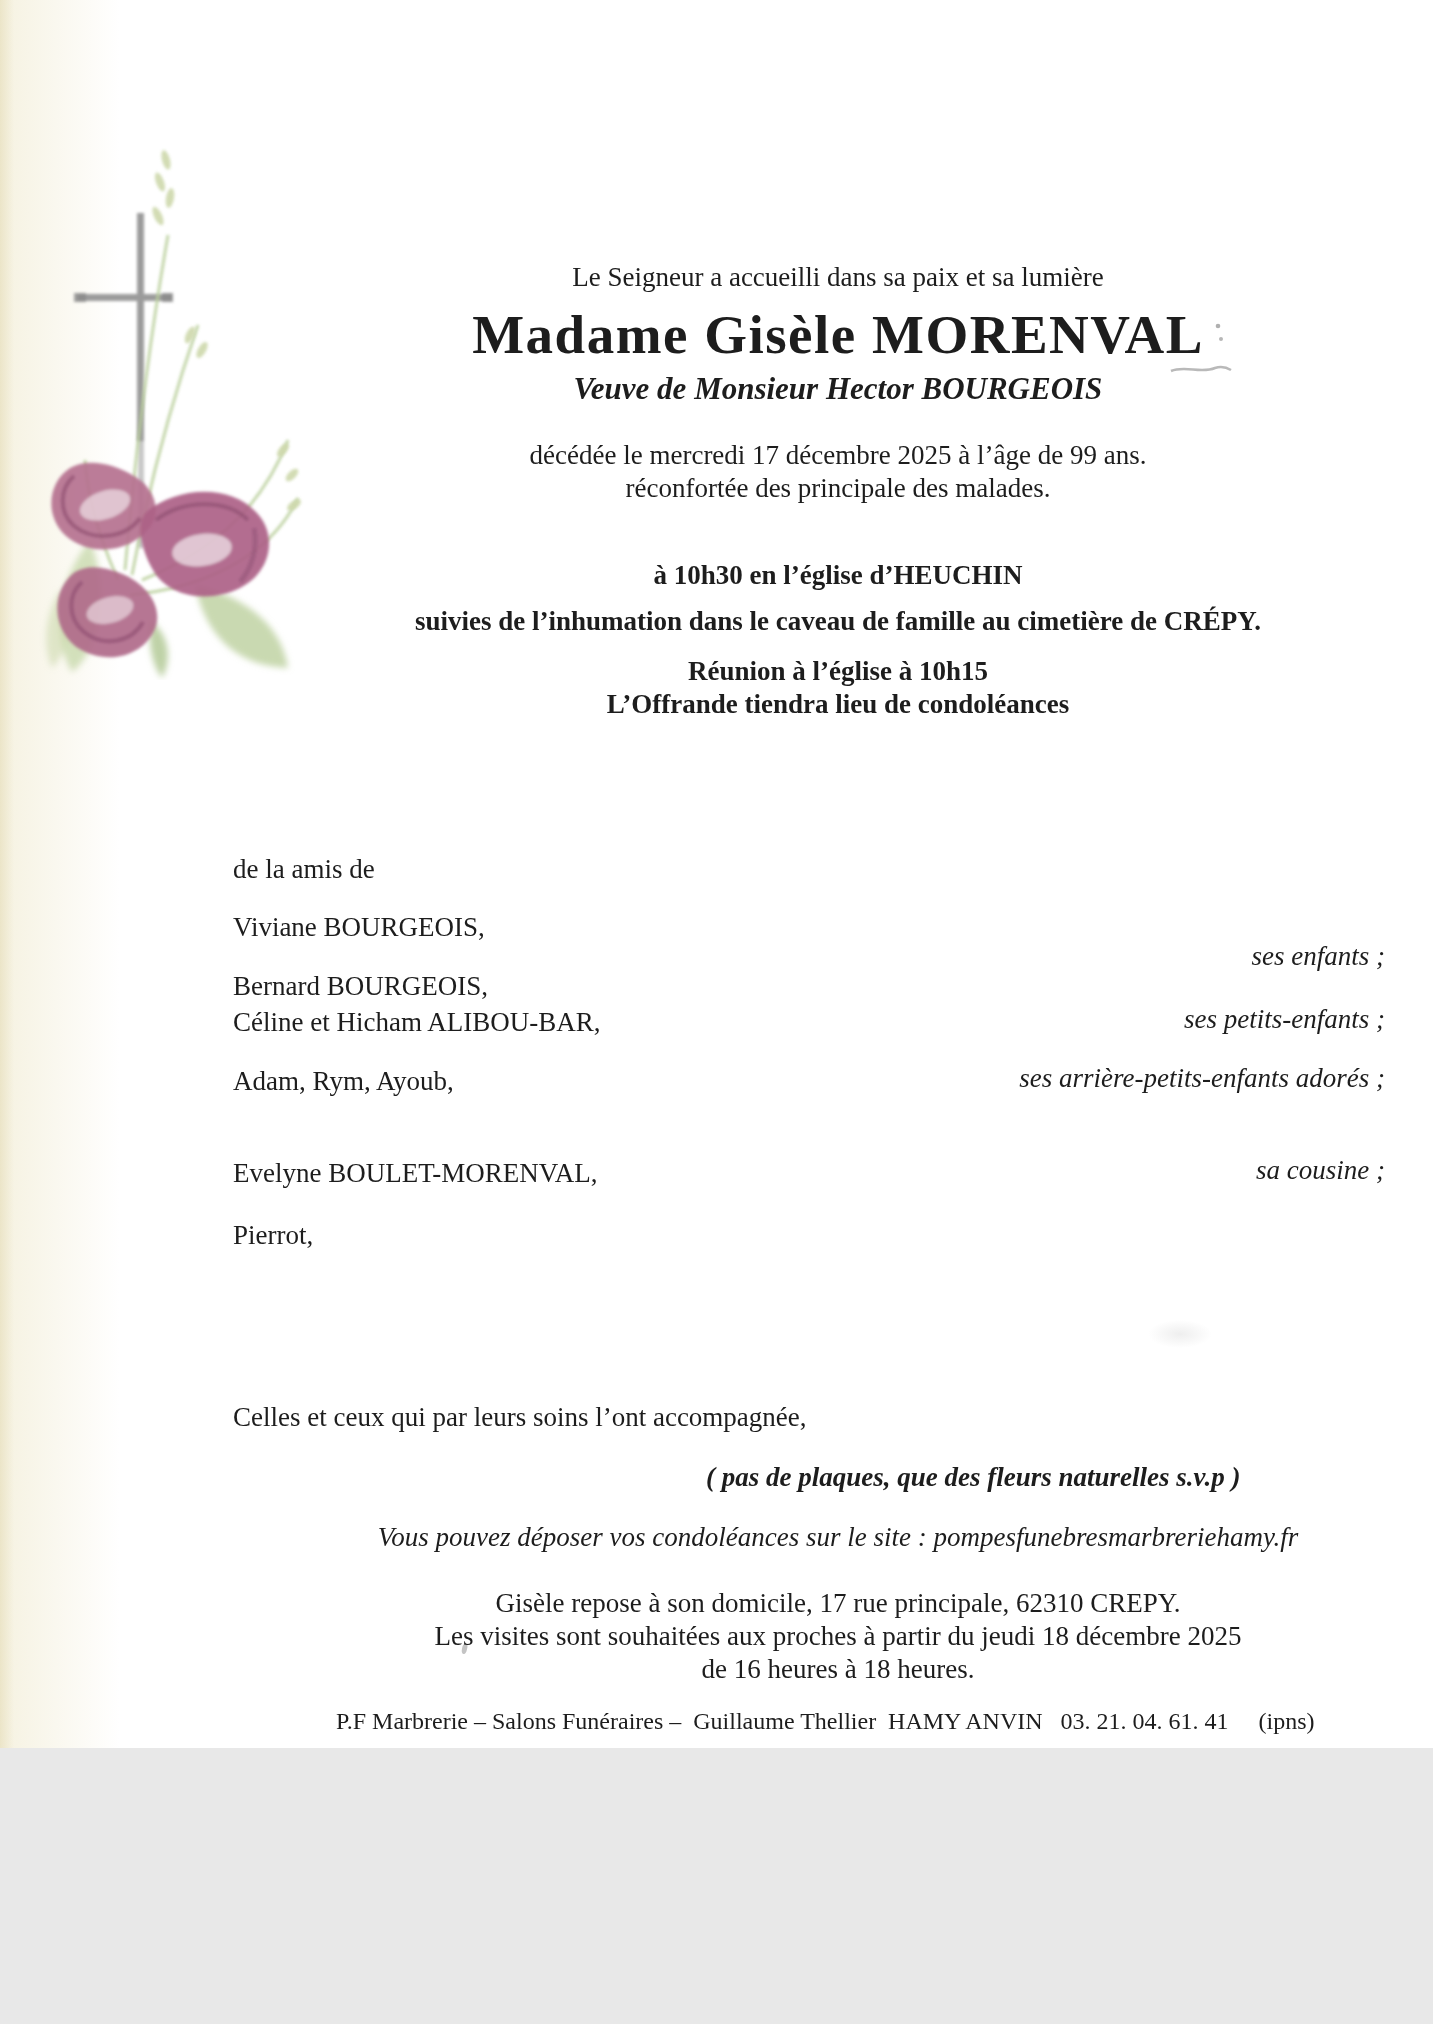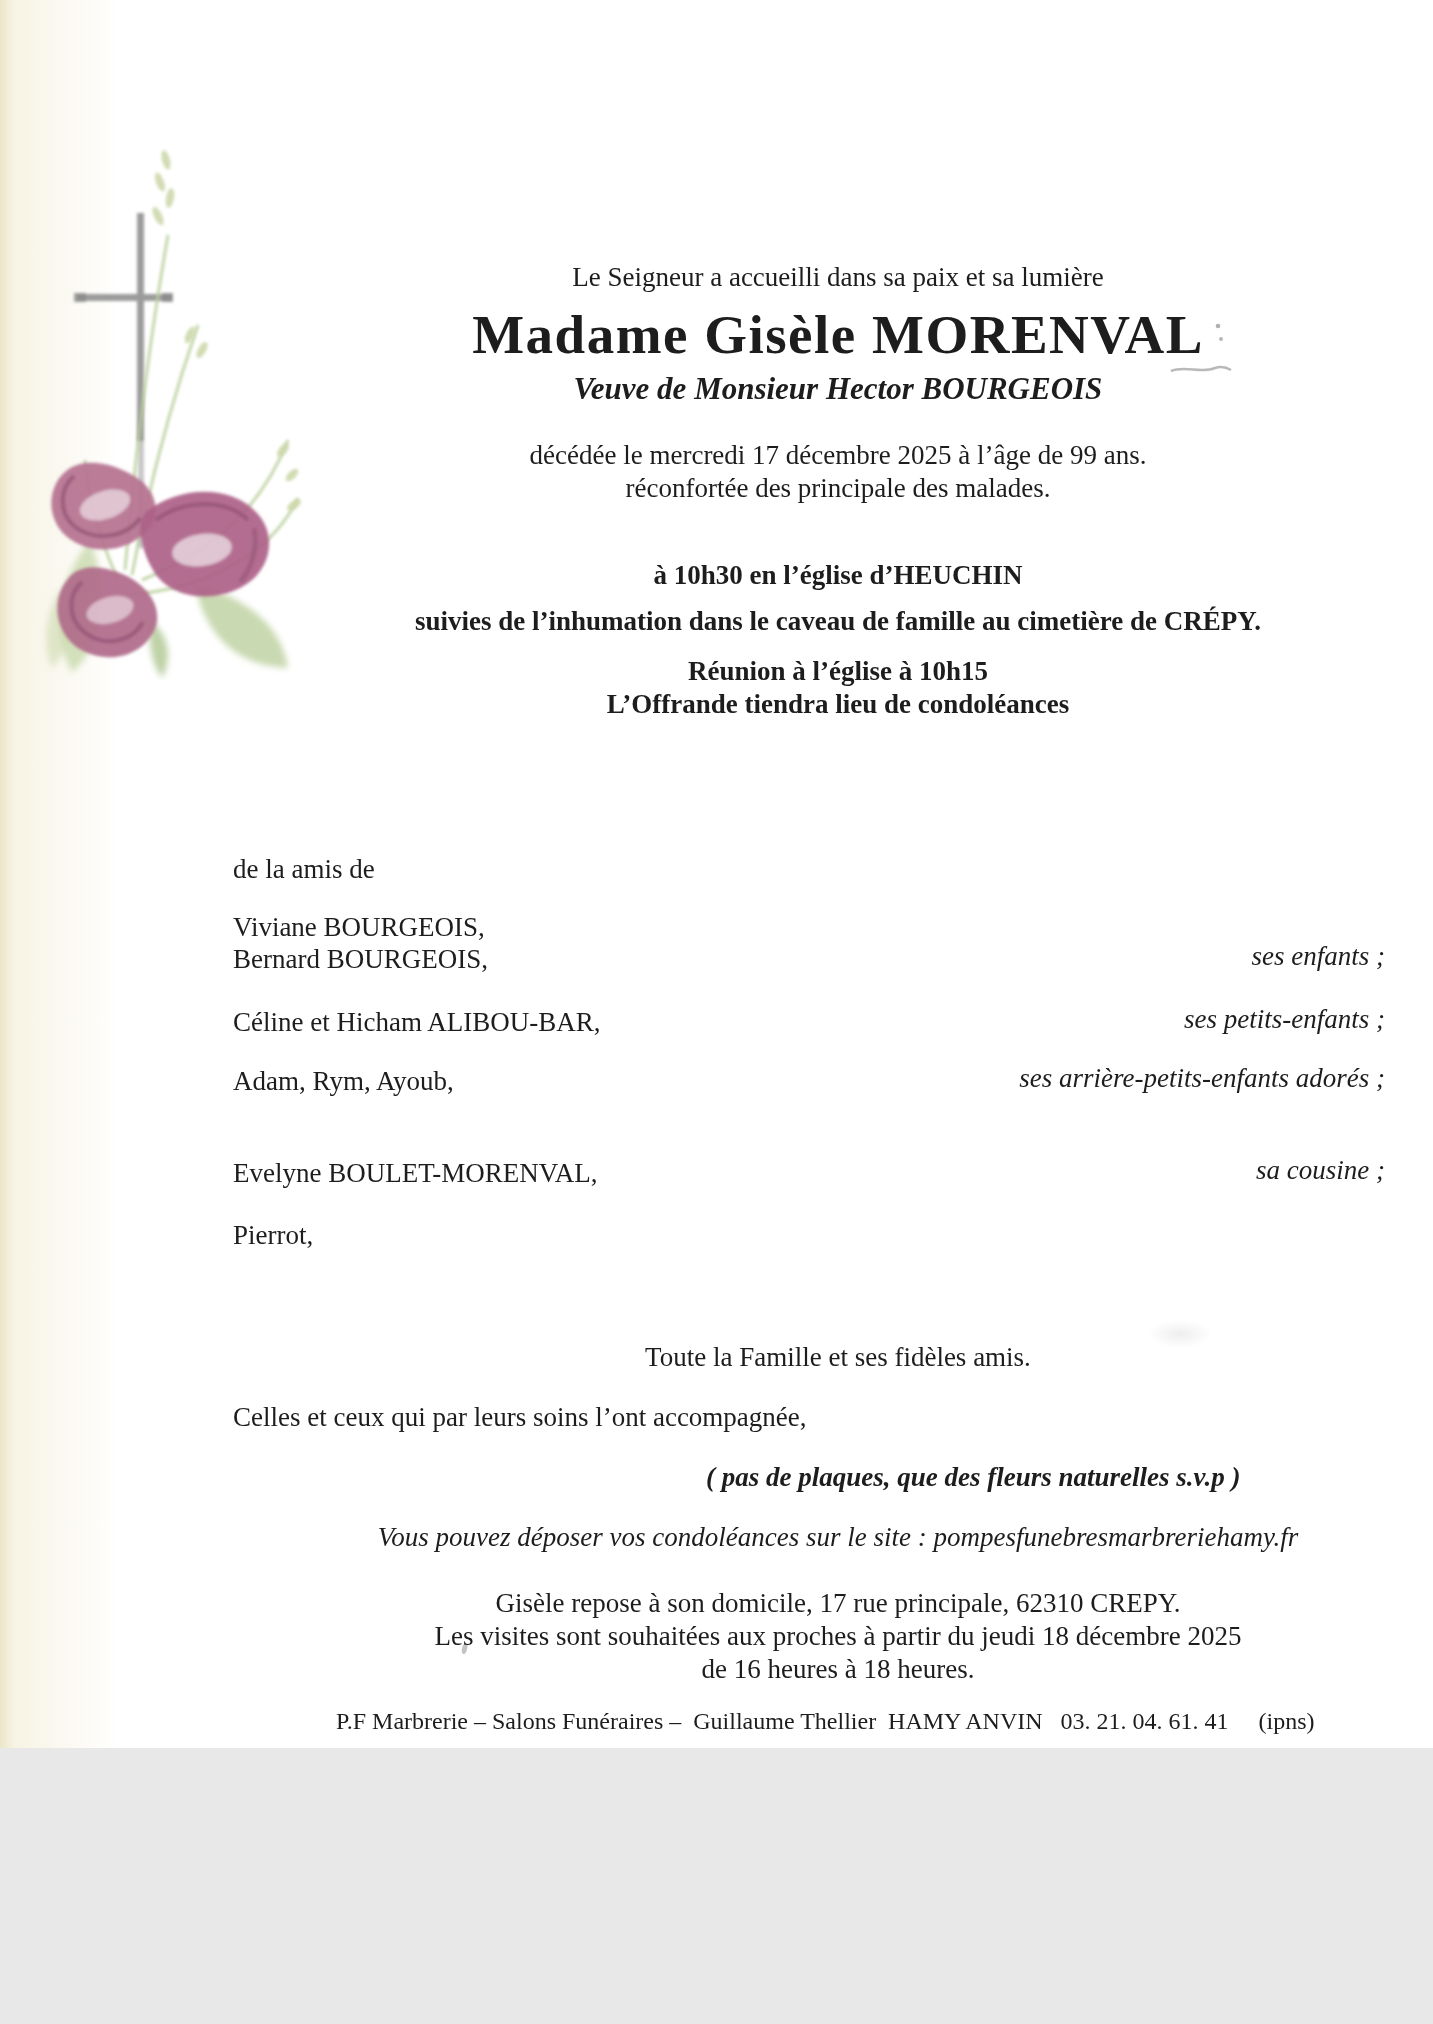--- a/index.html
+++ b/index.html
@@ -130,35 +130,34 @@
 
   <div class="t center b" style="top:560px">à 10h30 en l’église d’HEUCHIN</div>
   <div class="t center b" style="top:606px">suivies de l’inhumation dans le caveau de famille au cimetière de CRÉPY.</div>
 
   <div class="t center b" style="top:656px">Réunion à l’église à 10h15</div>
   <div class="t center b" style="top:689px">L’Offrande tiendra lieu de condoléances</div>
 
   <div class="t left-col" style="top:854px">de la amis de</div>
 
   <div class="t left-col" style="top:912px">Viviane BOURGEOIS,</div>
-  <div class="t left-col" style="top:944px">Bernard BOURGEOIS,</div>
+  <div class="t left-col" style="top:971px">Bernard BOURGEOIS,</div>
   <div class="t rel" style="top:941px">ses enfants ;</div>
 
   <div class="t left-col" style="top:1007px">Céline et Hicham ALIBOU-BAR,</div>
   <div class="t rel" style="top:1004px">ses petits-enfants ;</div>
 
   <div class="t left-col" style="top:1066px">Adam, Rym, Ayoub,</div>
   <div class="t rel" style="top:1063px">ses arrière-petits-enfants adorés ;</div>
 
   <div class="t left-col" style="top:1158px">Evelyne BOULET-MORENVAL,</div>
   <div class="t rel" style="top:1155px">sa cousine ;</div>
 
   <div class="t left-col" style="top:1220px">Pierrot,</div>
 
-  <div class="t center" style="top:1342px">Toute la Famille et ses fidèles amis.</div>
   <div class="t left-col" style="top:1402px">Celles et ceux qui par leurs soins l’ont accompagnée,</div>
   <div class="t b i" style="top:1462px;left:706px">( pas de plaques, que des fleurs naturelles s.v.p )</div>
   <div class="t center i" style="top:1522px">Vous pouvez déposer vos condoléances sur le site : pompesfunebresmarbreriehamy.fr</div>
 
   <div class="t center" style="top:1588px">Gisèle repose à son domicile, 17 rue principale, 62310 CREPY.</div>
   <div class="t center" style="top:1621px">Les visites sont souhaitées aux proches à partir du jeudi 18 décembre 2025</div>
   <div class="t center" style="top:1654px">de 16 heures à 18 heures.</div>
 
   <div class="t pre" style="top:1708px;left:336px;font-size:24px">P.F Marbrerie – Salons Funéraires –  Guillaume Thellier  HAMY ANVIN   03. 21. 04. 61. 41     (ipns)</div>
 

